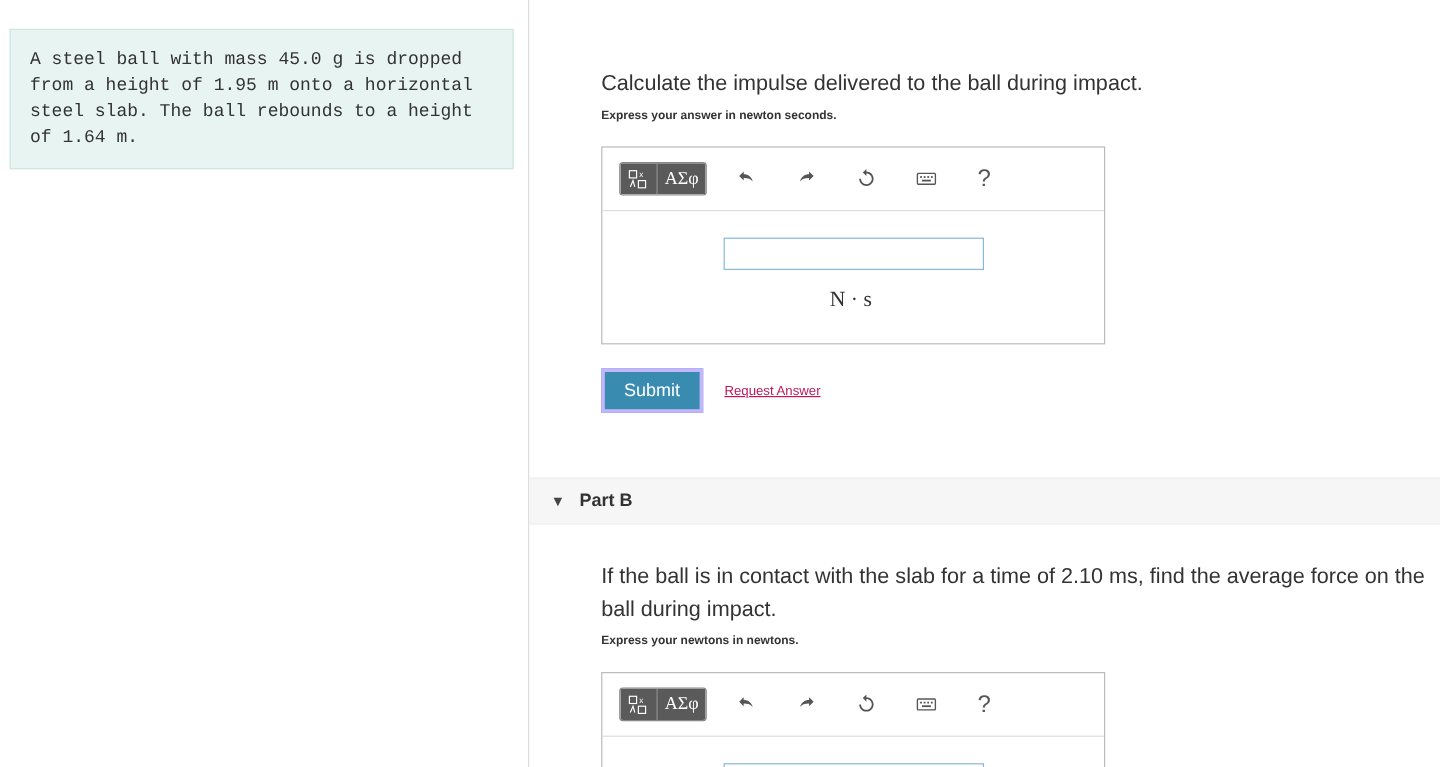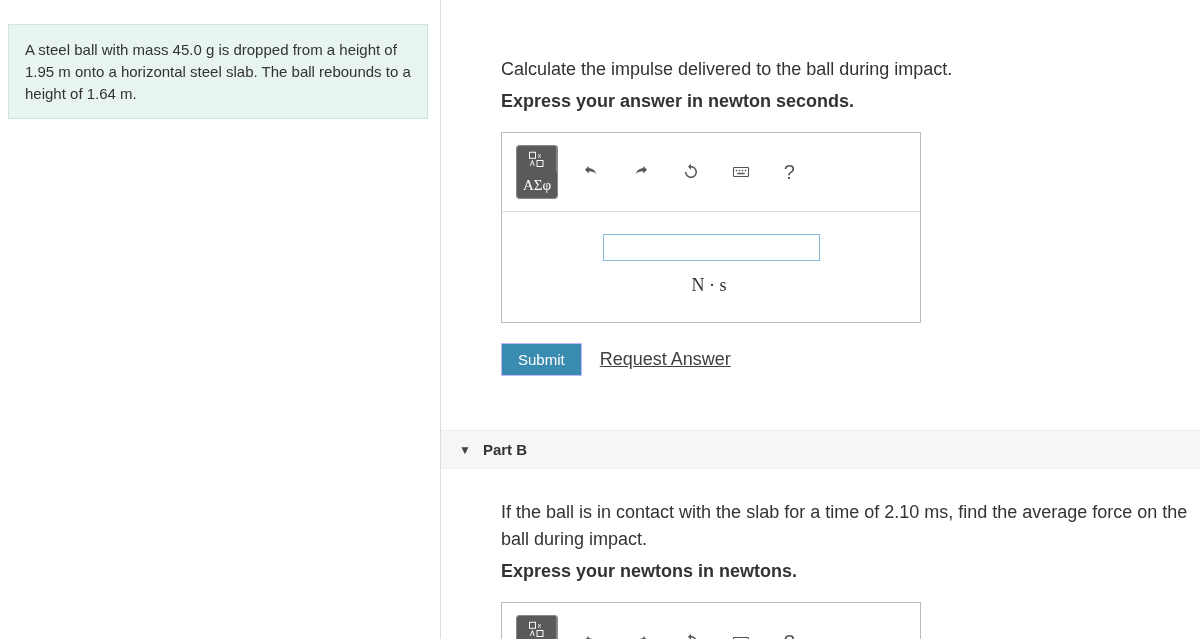--- a/index.html
+++ b/index.html
@@ -14,59 +14,59 @@
     .left-col {
       width: 440px;
       padding: 24px 12px 0 8px;
       flex-shrink: 0;
     }
     .problem-box {
       background: #e8f4f1;
       border: 1px solid #cde6e0;
       padding: 14px 16px;
       line-height: 1.45;
+      font-family: Liberation Mono, monospace;
     }
     .divider {
       width: 1px;
       background: #ddd;
       flex-shrink: 0;
     }
     .right-col {
       flex: 1;
       padding: 0 0 20px 0;
     }
     .section { padding: 0 0 20px 0; }
     .instruction {
       margin: 56px 0 8px 60px;
       font-size: 18px;
       line-height: 1.5;
     }
     .sub-instruction {
       margin: 0 0 20px 60px;
       font-weight: bold;
-      font-size: 18px;
+      font-size: 10px;
     }
     .answer-widget {
       border: 1px solid #bbb;
       margin: 0 0 20px 60px;
       width: 420px;
     }
     .toolbar {
       display: flex;
       gap: 16px;
       align-items: center;
       padding: 12px 14px;
       border-bottom: 1px solid #ddd;
     }
     .tb-group {
       display: flex;
       border: 1px solid #888;
       border-radius: 3px;
       overflow: hidden;
-      flex-direction: column;
     }
     .tb-group .tb-btn { border-right: 1px solid #888; }
     .tb-group .tb-btn:last-child { border-right: none; }
     .tb-btn {
       padding: 4px 8px;
       display: flex;
       align-items: center;
       justify-content: center;
       min-width: 30px;
       height: 26px;
@@ -106,30 +106,30 @@
     }
     .actions {
       display: flex;
       align-items: center;
       gap: 18px;
       margin-left: 60px;
     }
     .submit-btn {
       background: #3a8bb0;
       color: #fff;
-      border: 1px solid #c4b5fd;
+      border: 3px solid #c4b5fd;
       padding: 7px 16px;
       font-size: 15px;
       cursor: pointer;
     }
     .link {
-      color: #404040;
+      color: #be185d;
       text-decoration: underline;
       cursor: pointer;
-      font-size: 18px;
+      font-size: 11px;
     }
     .part-header {
       display: flex;
       align-items: center;
       gap: 12px;
       background: #f6f6f6;
       border-top: 1px solid #eee;
       border-bottom: 1px solid #eee;
       padding: 10px 18px;
       margin-top: 34px;

